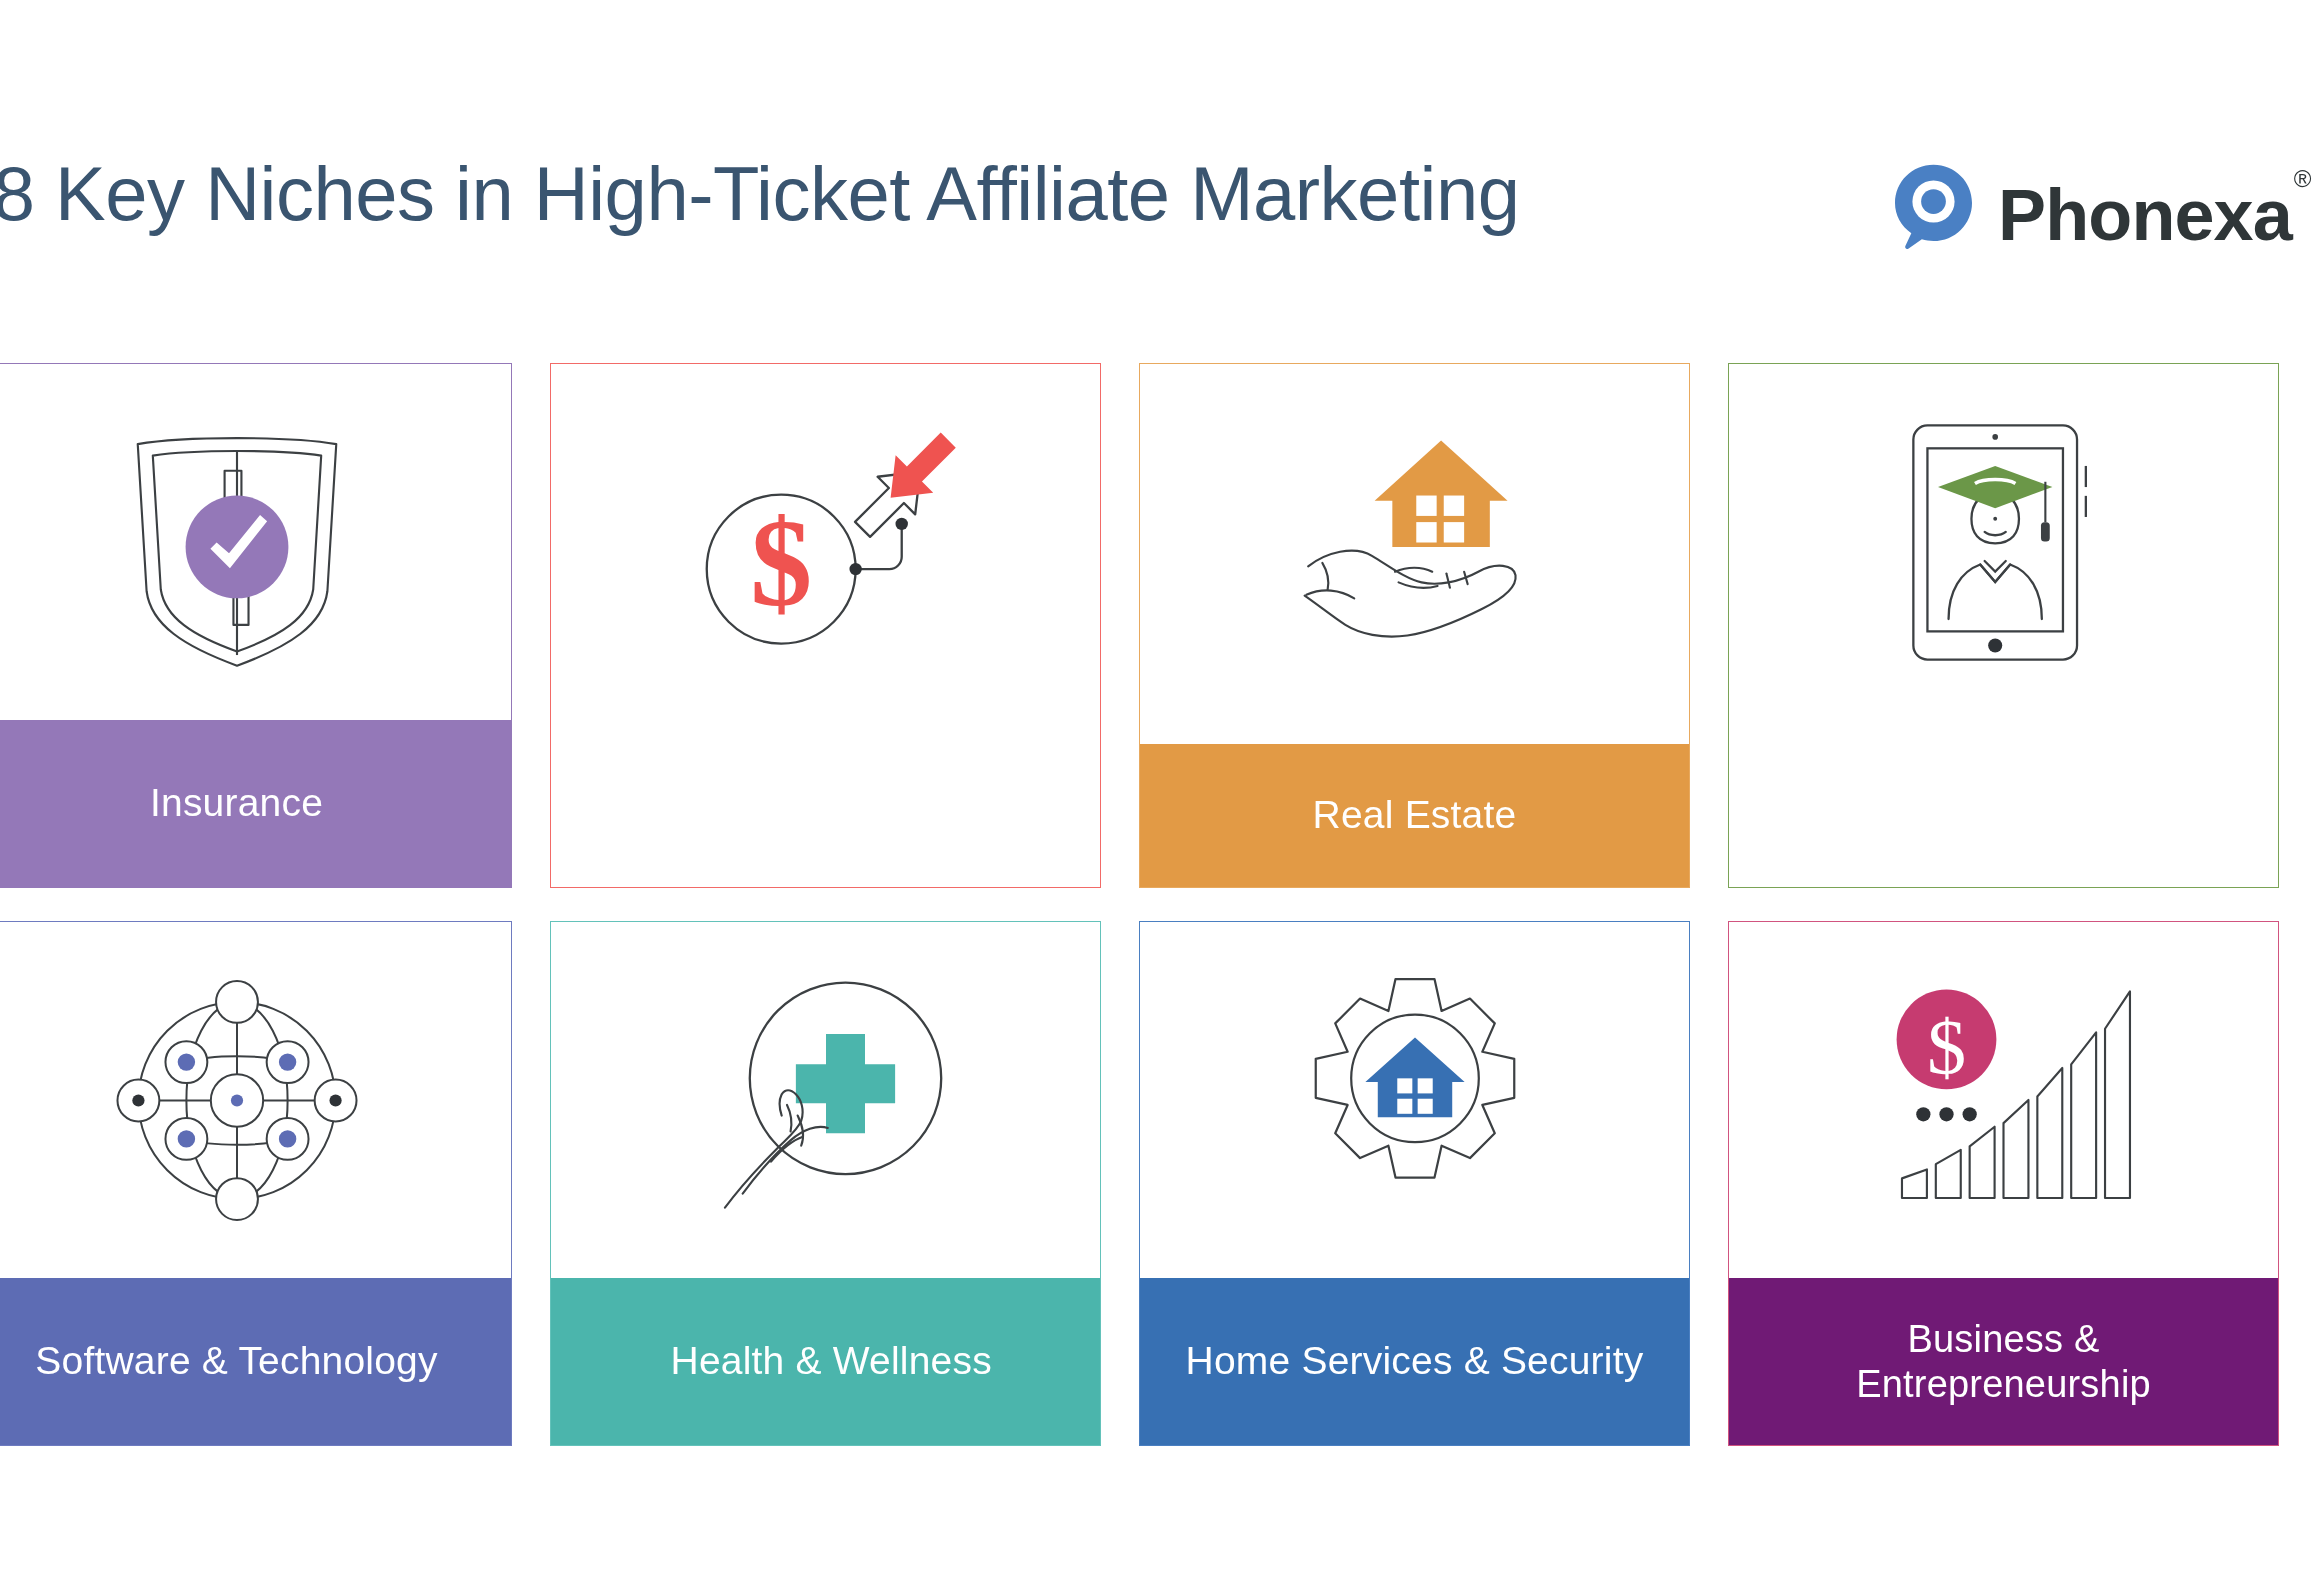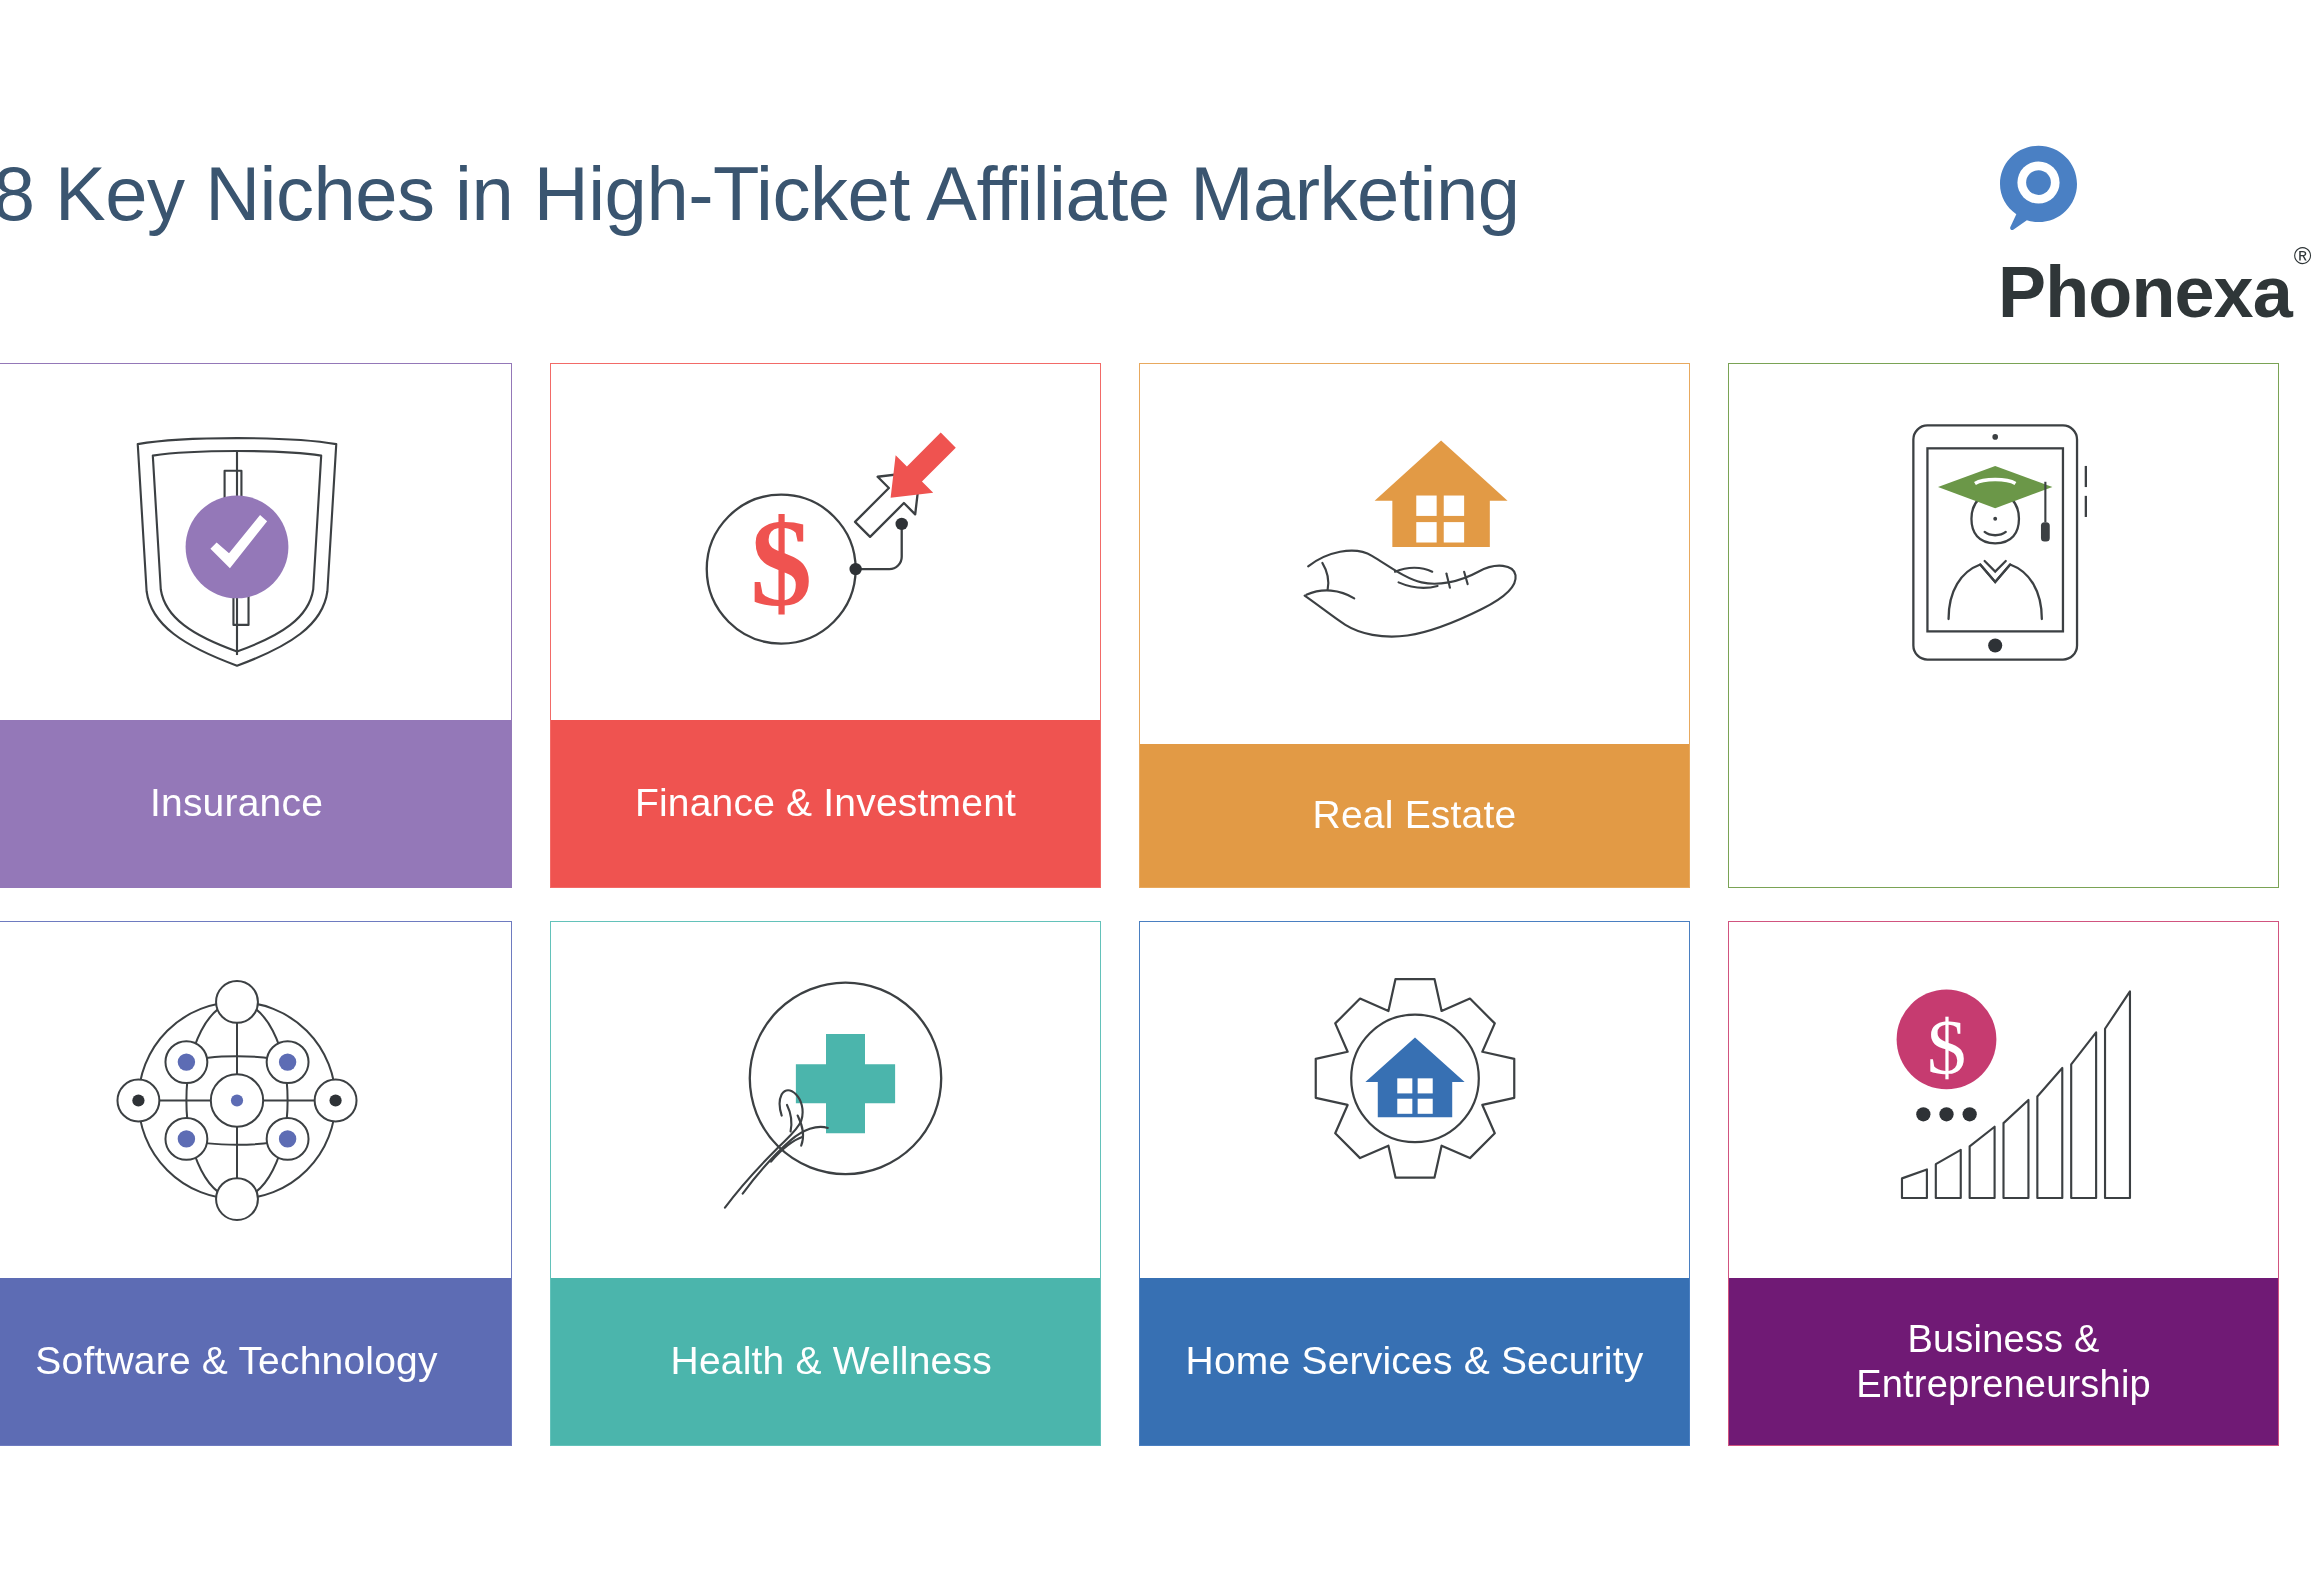--- a/index.html
+++ b/index.html
@@ -42,23 +42,22 @@
     white-space: nowrap;
     overflow: hidden;
   }
 
   .brand {
     position: absolute;
     right: 7.3px;
     top: 5.5px;
     height: 107px;
     display: flex;
-    align-items: flex-start;
+    align-items: flex-end;
     gap: 24px;
-    flex-direction: column;
   }
   .brand-mark { width: 81px; height: 88px; flex: 0 0 auto; display:block; }
   .brand-name {
     font-size: 72px;
     font-weight: 700;
     color: #2F3638;
     letter-spacing: -0.9px;
     line-height: 1;
     white-space: nowrap;
     position: relative;
@@ -181,23 +180,20 @@
             <circle cx="194" cy="175" r="7" fill="#2E3236"></circle>
             <circle cx="246" cy="124" r="7" fill="#2E3236"></circle>
             <g transform="rotate(-45 240 92)">
               <path d="M186 80 H240 V62 L278 92 L240 122 V104 H186 Z" fill="#ffffff" stroke="#3C4043" stroke-width="2.6" stroke-linejoin="round"></path>
             </g>
             <g transform="rotate(-45 266 62)">
               <path d="M312 50 H258 V32 L220 62 L258 92 V74 H312 Z" fill="#EF5350"></path>
             </g>
           </svg>
         </span>
-      </div>
-      <div class="card-label" style="background: rgb(239, 83, 80);">
-        <span>Finance &amp; Investment</span>
       </div>
     </div>
 
     <div class="card" style="border-color: rgb(232, 169, 94);">
       <div class="card-art">
         <span>
           <svg viewBox="0 0 320 290" width="285" height="257" aria-hidden="true">
             <g>
               <path d="M190 30 L265 98 H245 V150 H135 V98 H115 Z" fill="#E29A45"></path>
               <rect x="162" y="92" width="23" height="23" fill="#ffffff"></rect>

